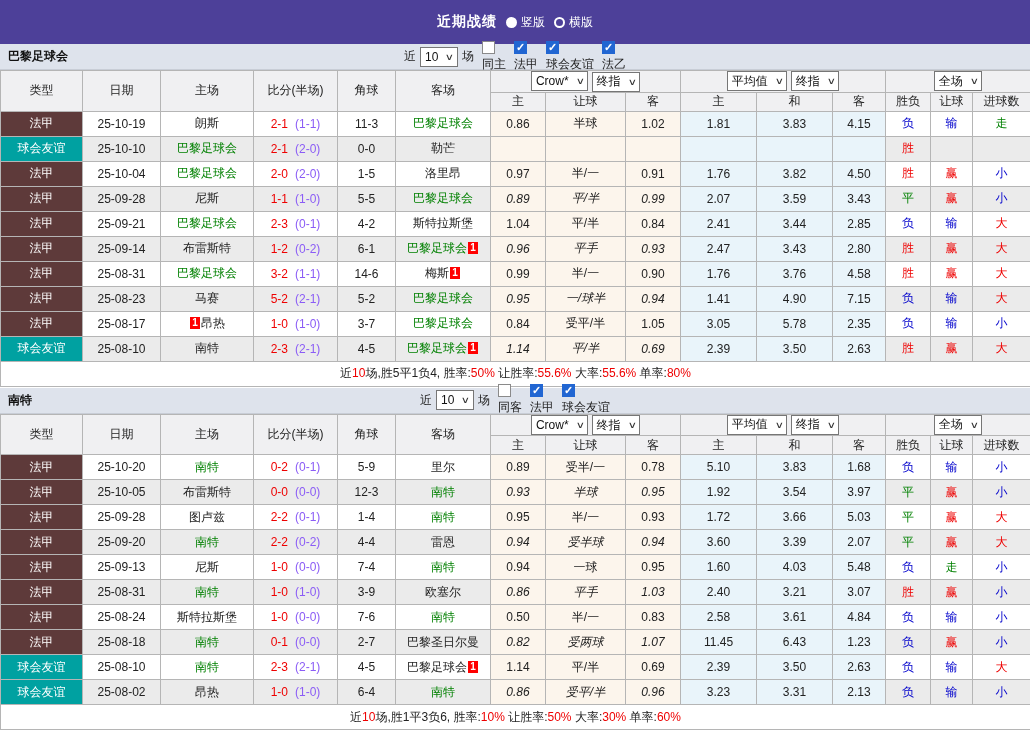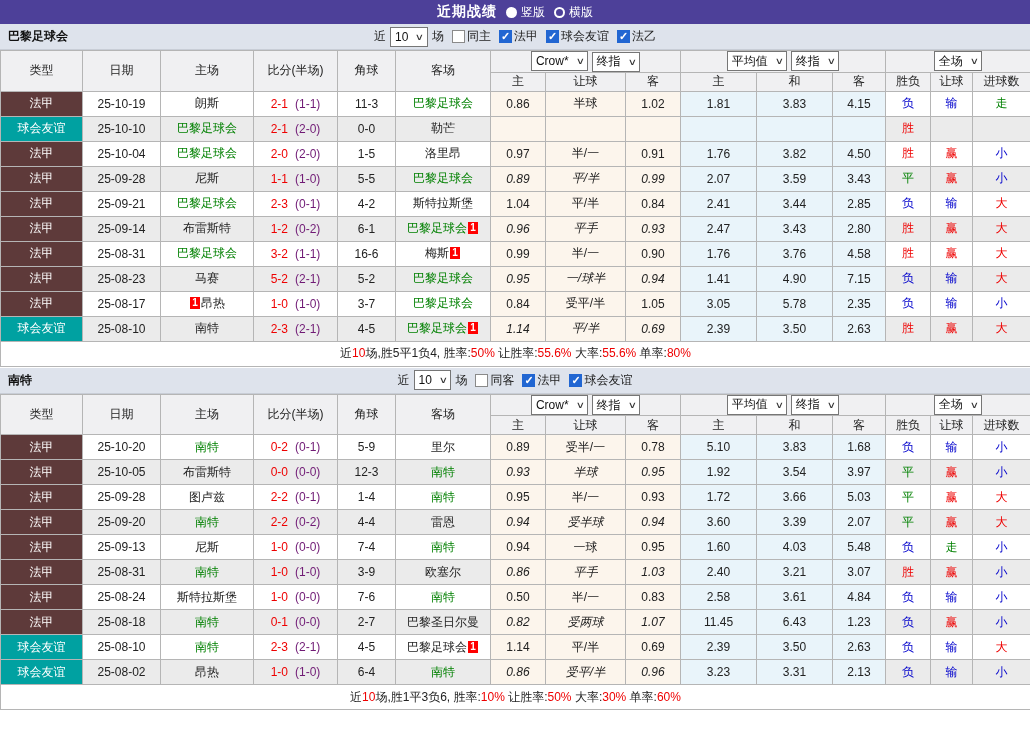--- a/index.html
+++ b/index.html
@@ -5,21 +5,21 @@
   * { box-sizing: border-box; }
   html,body { margin:0; padding:0; }
   body {
     width:1030px; height:735px; overflow:hidden;
     background:#fff;
     font-family:"Liberation Sans", sans-serif;
     font-size:12px; color:#222;
   }
   
   .titlebar {
-    height:24px; background:var(--header-bar,#4d4099);
+    height:44px; background:var(--header-bar,#4d4099);
     display:flex; align-items:center; justify-content:center; gap:9px;
     color:#fff;
   }
   .titlebar .title { font-size:14px; font-weight:bold; letter-spacing:1px; }
   .radio-opt { display:inline-flex; align-items:center; gap:4px; cursor:default; }
   .radio-dot {
     width:11px; height:11px; border-radius:50%;
     border:2px solid #fff; background:transparent; display:inline-block;
   }
   .radio-dot.sel { background:#fff; }
@@ -34,21 +34,21 @@
   .flabel { color:#222; }
   .cbox {
     width:13px; height:13px; display:inline-block; vertical-align:-2px;
     border:1px solid #8a8a8a; background:#fff; position:relative;
   }
   .cbox.checked { background:#2166d2; border-color:#2166d2; }
   .cbox.checked::after {
     content:"✓"; color:#fff; font-size:11px; font-weight:bold;
     position:absolute; left:1px; top:-1px; line-height:13px;
   }
-  .cb-item { display:inline-flex; align-items:center; gap:2px; margin-left:4px; }
+  .cb-item { display:inline-flex; align-items:flex-start; gap:2px; margin-left:4px;flex-direction:column; }
   
   .dd {
     display:inline-flex; align-items:center; justify-content:space-between;
     border:1px solid #767676; background:#fff; height:20px;
     padding:0 4px; gap:8px; color:#111; white-space:nowrap;
   }
   .dd .chev { font-size:9px; color:#333; transform:scaleX(1.4); }
   
   table.grid { border-collapse:collapse; table-layout:fixed; width:1030px; }
   .grid th, .grid td {
@@ -60,21 +60,21 @@
   .grid tbody td { height:25px; background:#fff; }
   .grid tbody tr.alt td { background:#ebebeb; }
   .grid tbody td.col-odds { background:var(--odds-bg,#fcf5ec); }
   .grid tbody tr.alt td.col-odds { background:var(--odds-bg,#fcf5ec);font-style:italic; }
   .grid tbody td.col-avg { background:var(--avg-bg,#e9f4fa);margin-top:28px; }
   .grid tbody tr.alt td.col-avg { background:var(--avg-bg,#e9f4fa); }
   .grid tbody td.c-type.t-league { background:var(--type-league,#5e3a3a); color:#fff; }
   .grid tbody td.c-type.t-friendly { background:var(--type-friendly,#00a1a1); color:#fff; }
   .hl { color:var(--team-green,#008000); }
   .score-full { color:var(--red,#ee0000);text-align:right; }
-  .score-half { color:#701a75;margin-left:7px; }
+  .score-half { color:#8b5cf6;margin-left:7px; }
   .res-red { color:var(--red,#ee0000); }
   .res-blue { color:var(--blue,#0000cc); }
   .res-green { color:var(--team-green,#008000); }
   .badge1 {
     display:inline-block; background:#f00; color:#fff;
     font-size:10px; font-weight:bold; line-height:12px;
     min-width:10px; padding:0 1px; margin:0 1px; vertical-align:1px;
   }
   .grid tfoot td { height:25px; background:#fff; border:1px solid #b5b5b5; }
   .sum-k { color:#222; }
@@ -290,21 +290,21 @@
           <td class="col-avg">2.80</td>
           <td class="c-res res-red">胜</td>
           <td class="c-res res-red">赢</td>
           <td class="c-res res-red">大</td>
         </tr>
         <tr>
           <td class="c-type t-league">法甲</td>
           <td class="c-date">25-08-31</td>
           <td class="c-team"><span class="hl">巴黎足球会</span></td>
           <td class="c-score"><span class="score-full">3-2</span><span class="score-half">(1-1)</span></td>
-          <td class="c-corner">16-6</td>
+          <td class="c-corner">14-6</td>
           <td class="c-team"><span>梅斯</span><span class="badge1">1</span></td>
           <td class="col-odds">0.99</td>
           <td class="col-odds">半/一</td>
           <td class="col-odds">0.90</td>
           <td class="col-avg">1.76</td>
           <td class="col-avg">3.76</td>
           <td class="col-avg">4.58</td>
           <td class="c-res res-red">胜</td>
           <td class="c-res res-red">赢</td>
           <td class="c-res res-red">大</td>

